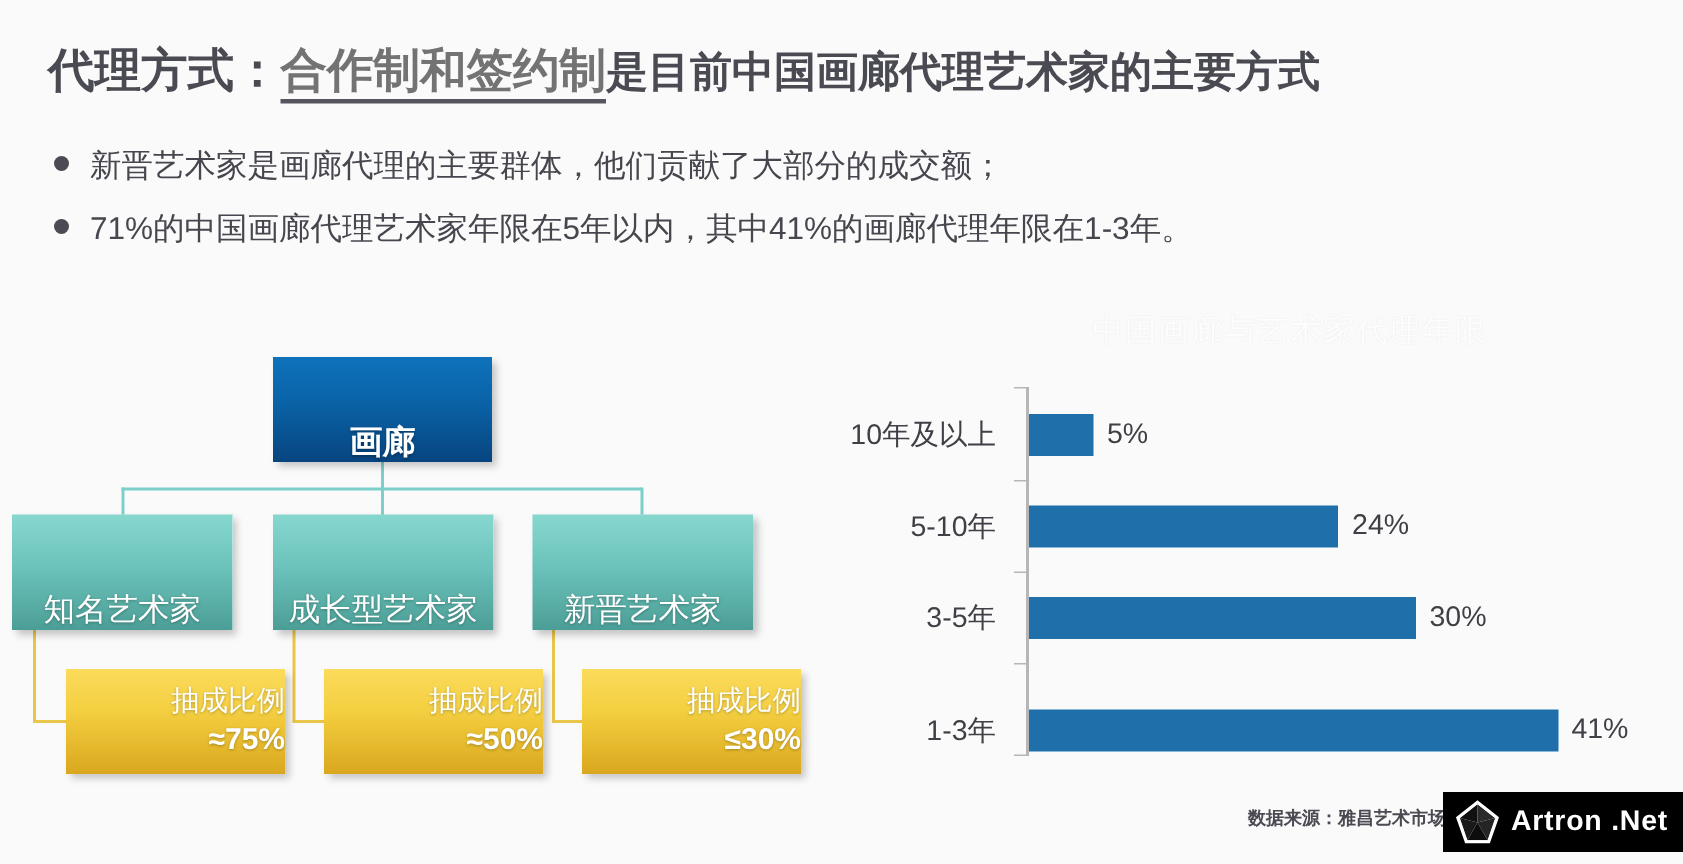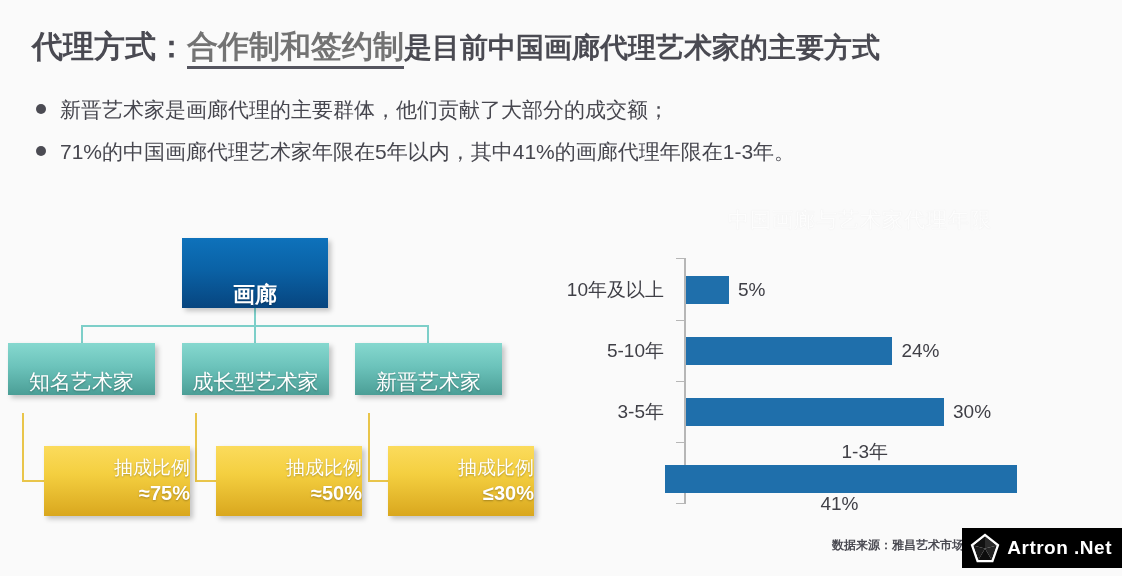--- a/index.html
+++ b/index.html
@@ -93,21 +93,21 @@
     top: 28px;
     width: 146px;
     height: 70px;
     background: linear-gradient(to bottom, #0e72bb 0%, #0a62a6 45%, #07457f 100%);
     font-size: 22px;
     font-weight: bold;
   }
   .node-mid {
     top: 133px;
     width: 147px;
-    height: 52px;
+    height: 77px;
     background: linear-gradient(to bottom, #86d8cf 0%, #6cc3bb 45%, #4b9e96 100%);
     font-size: 21px;
   }
   .node-mid.m1 { left: 8px; }
   .node-mid.m2 { left: 182px; }
   .node-mid.m3 { left: 355px; }
 
   .node-leaf {
     top: 236px;
     width: 146px;
@@ -324,21 +324,21 @@
       <div class="bar-row" style="top:95px;">
         <span class="cat-label">5-10年</span>
         <span class="bar" id="bar1" style="width: 206.4px; background: rgb(31, 111, 171);"></span>
         <span class="bar-val">24%</span>
       </div>
       <div class="bar-row" style="top:156px;">
         <span class="cat-label">3-5年</span>
         <span class="bar" id="bar2" style="width: 258px; background: rgb(31, 111, 171);"></span>
         <span class="bar-val">30%</span>
       </div>
-      <div class="bar-row" style="top:211px;flex-direction:column;">
+      <div class="bar-row" style="top:231px;">
         <span class="cat-label">1-3年</span>
         <span class="bar" id="bar3" style="width: 352.6px; background: rgb(31, 111, 171);"></span>
         <span class="bar-val">41%</span>
       </div>
     </div>
   </div>
 
   <div class="source">数据来源：雅昌艺术市场监测中心</div>
   <div class="logo">
     <svg class="logo-mark" viewBox="0 0 32 32">

